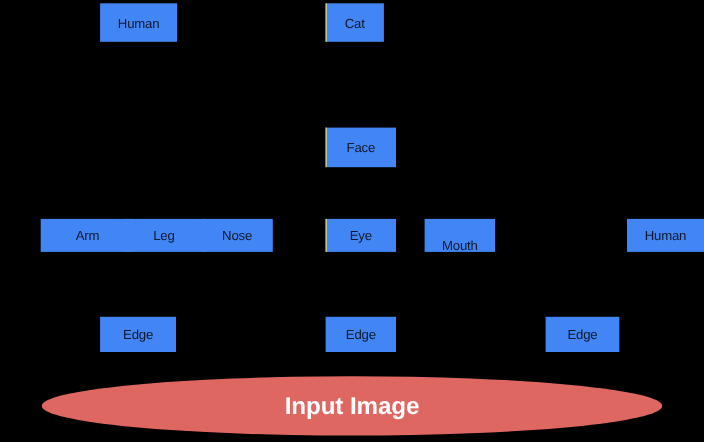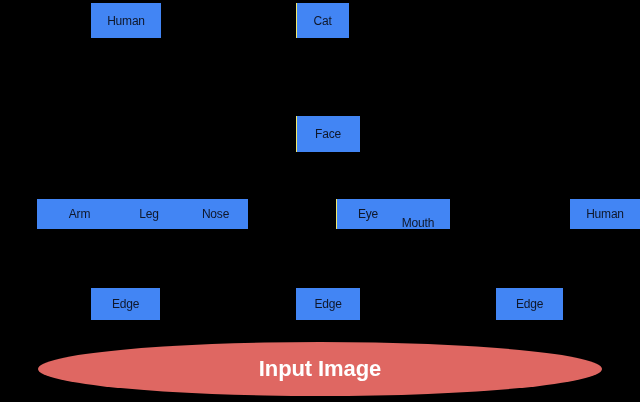--- a/index.html
+++ b/index.html
@@ -70,21 +70,21 @@
     </div>
     <div class="node-box" style="left: 5px; top: 199px; width: 85px; height: 30px; margin-left: 32px;">
       <span>Arm</span>
     </div>
     <div class="node-box" style="left: 93px; top: 199px; width: 76px; height: 30px; margin-left: 18px;">
       <span>Leg</span>
     </div>
     <div class="node-box" style="left: 183px; top: 199px; width: 65px; height: 30px;">
       <span>Nose</span>
     </div>
-    <div class="node-box" style="left: 296px; top: 199px; width: 64px; height: 30px; margin-left: 40px;">
+    <div class="node-box" style="left: 296px; top: 199px; width: 64px; height: 30px;">
       <span class="accent-edge" style="background: rgb(242, 233, 106);"></span>
       <span>Eye</span>
     </div>
     <div class="node-box" style="left: 386px; top: 199px; width: 64px; height: 30px; align-items: flex-end;">
       <span>Mouth</span>
     </div>
     <div class="node-box" style="left: 570px; top: 199px; width: 70px; height: 30px;">
       <span>Human</span>
     </div>
     <div class="node-box" style="left: 91px; top: 288px; width: 69px; height: 32px;">

